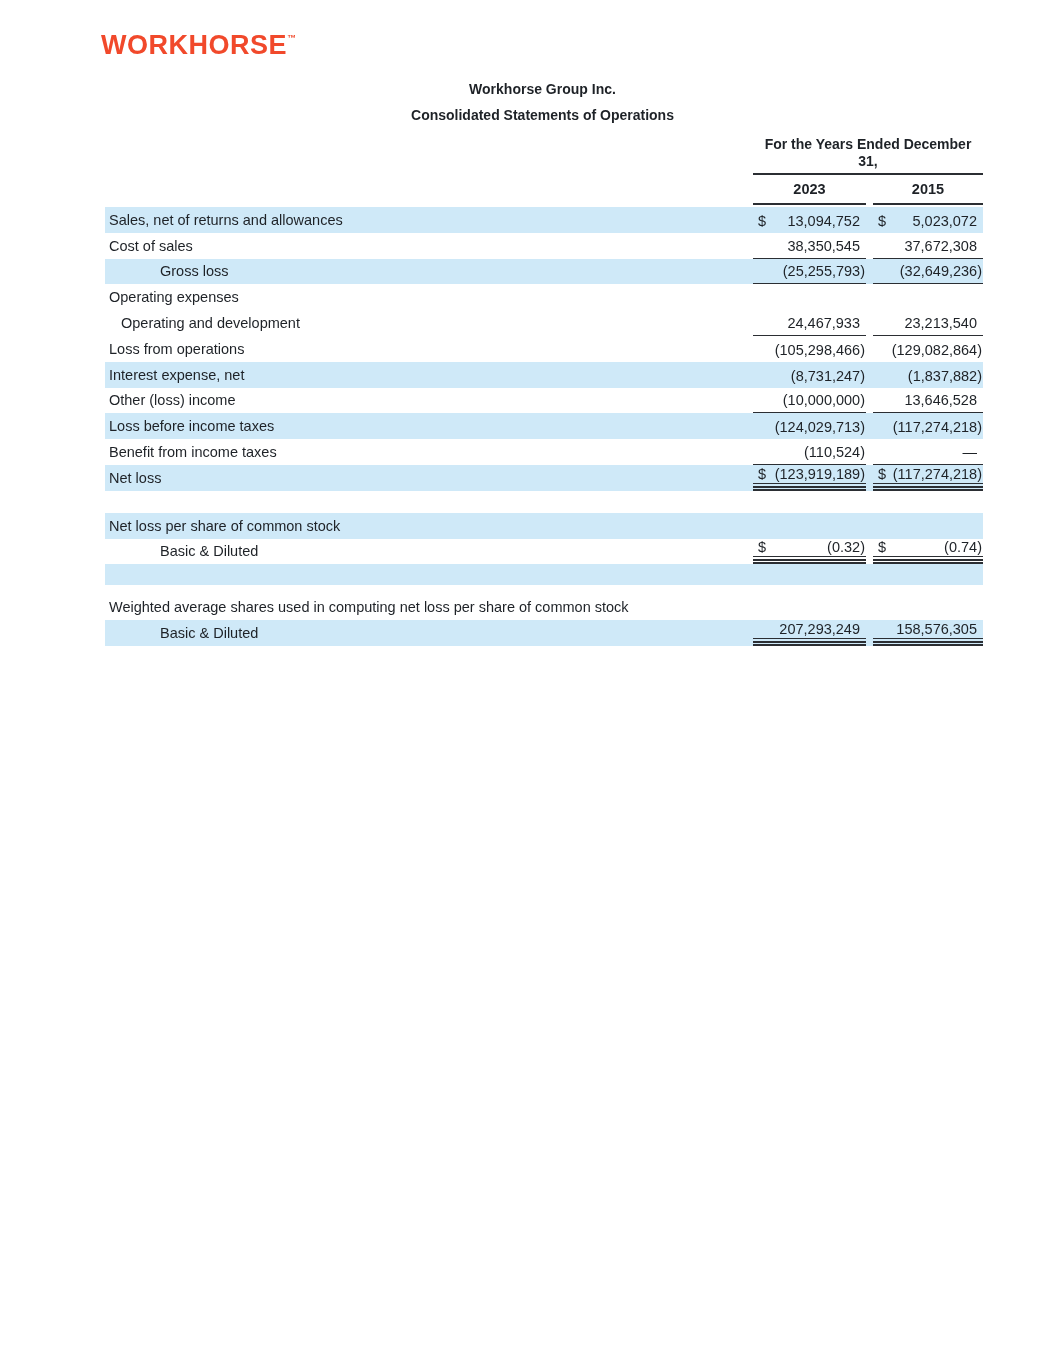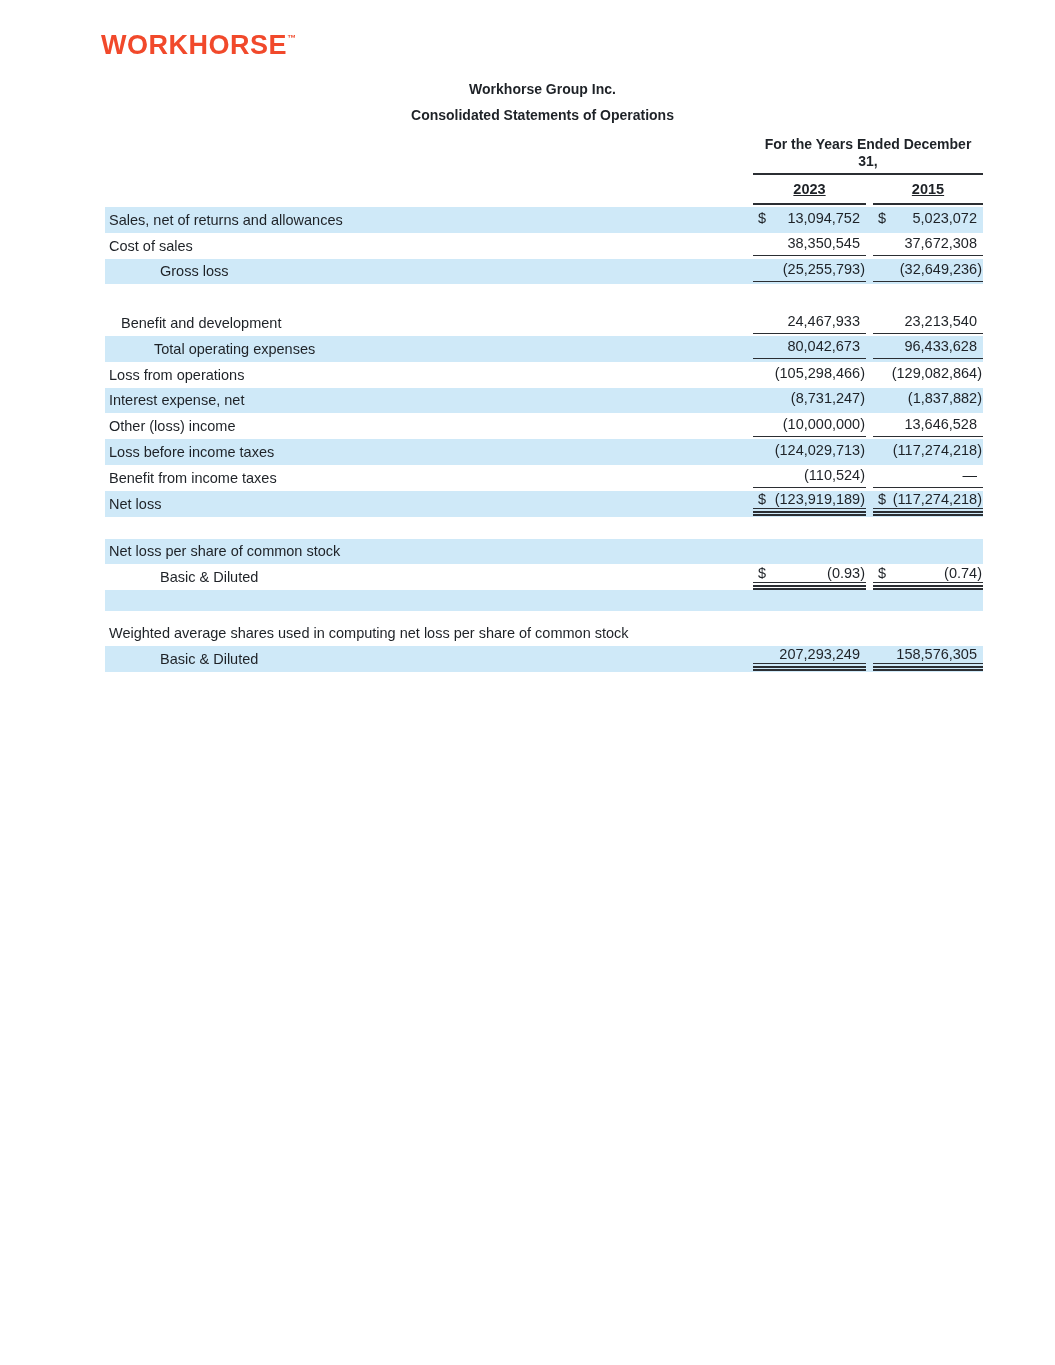--- a/index.html
+++ b/index.html
@@ -14,28 +14,28 @@
 
   
   .titles { position:absolute; top:76px; left:0; width:100%; text-align:center;
             font-size:14px; font-weight:bold; line-height:26px; }
 
   
   .sheet { position:absolute; left:90px; top:136px; width:878px; font-size:14.5px; }
   .hdr1 { display:flex; justify-content:flex-end; }
   .period-box { width:230px; text-align:center; font-weight:bold; font-size:14px;
                 line-height:17px; padding-bottom:3px; border-bottom:2px solid #2b2e33; }
-  .years { display:flex; justify-content:flex-end; margin-top:2px;text-decoration:underline; }
+  .years { display:flex; justify-content:flex-end; margin-top:2px; }
   .ycell { width:113px; text-align:center; font-weight:bold; line-height:24px;
            padding-bottom:2px; border-bottom:2px solid #2b2e33; }
   .ycell.y2 { width:110px; }
   .colgap { width:7px; flex:0 0 7px; }
 
   #rows { margin-top:2px; }
-  .row { display:flex; height:25.8px;align-items:center; }
+  .row { display:flex; height:25.8px; }
   .row.shade { background:#cfe9f8; }
   .spacer { width:100%; }
   .label { flex:1; display:flex; align-items:center; padding-left:4px; white-space:nowrap; overflow:hidden; }
   .ind1 { padding-left:16px; }
   .ind2 { padding-left:55px; }
   .ind3 { padding-left:49px; }
 
   .vcell { width:113px; flex:0 0 113px; display:flex; align-items:flex-end; }
   .vcell.v2 { width:110px; flex:0 0 110px; }
   .vin { flex:1; display:flex; justify-content:space-between; align-items:baseline;
@@ -114,63 +114,48 @@
           </div>
           <div class="colgap"></div>
           <div class="vcell v2 rule-single">
             <span class="vin">
               <span class="dollar"></span>
               <span class="num neg">(32,649,236)</span>
             </span>
           </div>
         </div>
         <div class="row">
-          <div class="vcell v1 rule-none">
-            <span class="vin">
-              <span class="dollar"></span>
-              <span class="num"></span>
-            </span>
-          </div>
-          <div class="colgap"></div>
-          <div class="vcell v2 rule-none">
-            <span class="vin">
-              <span class="dollar"></span>
-              <span class="num"></span>
-            </span>
-          </div>
-        </div>
-        <div class="row">
-          <div class="label ind1">Benefit and development</div>
+          <div class="label ind0">Operating expenses</div>
+          <div class="vcell v1 rule-none">
+            <span class="vin">
+              <span class="dollar"></span>
+              <span class="num"></span>
+            </span>
+          </div>
+          <div class="colgap"></div>
+          <div class="vcell v2 rule-none">
+            <span class="vin">
+              <span class="dollar"></span>
+              <span class="num"></span>
+            </span>
+          </div>
+        </div>
+        <div class="row">
+          <div class="label ind1">Operating and development</div>
           <div class="vcell v1 rule-single">
             <span class="vin">
               <span class="dollar"></span>
               <span class="num">24,467,933</span>
             </span>
           </div>
           <div class="colgap"></div>
           <div class="vcell v2 rule-single">
             <span class="vin">
               <span class="dollar"></span>
               <span class="num">23,213,540</span>
-            </span>
-          </div>
-        </div>
-        <div class="row shade">
-          <div class="label ind3">Total operating expenses</div>
-          <div class="vcell v1 rule-single">
-            <span class="vin">
-              <span class="dollar"></span>
-              <span class="num">80,042,673</span>
-            </span>
-          </div>
-          <div class="colgap"></div>
-          <div class="vcell v2 rule-single">
-            <span class="vin">
-              <span class="dollar"></span>
-              <span class="num">96,433,628</span>
             </span>
           </div>
         </div>
         <div class="row">
           <div class="label ind0">Loss from operations</div>
           <div class="vcell v1 rule-none">
             <span class="vin">
               <span class="dollar"></span>
               <span class="num neg">(105,298,466)</span>
             </span>
@@ -278,21 +263,21 @@
               <span class="dollar"></span>
               <span class="num"></span>
             </span>
           </div>
         </div>
         <div class="row">
           <div class="label ind2">Basic &amp; Diluted</div>
           <div class="vcell v1 rule-double">
             <span class="vin">
               <span class="dollar">$</span>
-              <span class="num neg">(0.93)</span>
+              <span class="num neg">(0.32)</span>
             </span>
           </div>
           <div class="colgap"></div>
           <div class="vcell v2 rule-double">
             <span class="vin">
               <span class="dollar">$</span>
               <span class="num neg">(0.74)</span>
             </span>
           </div>
         </div>

